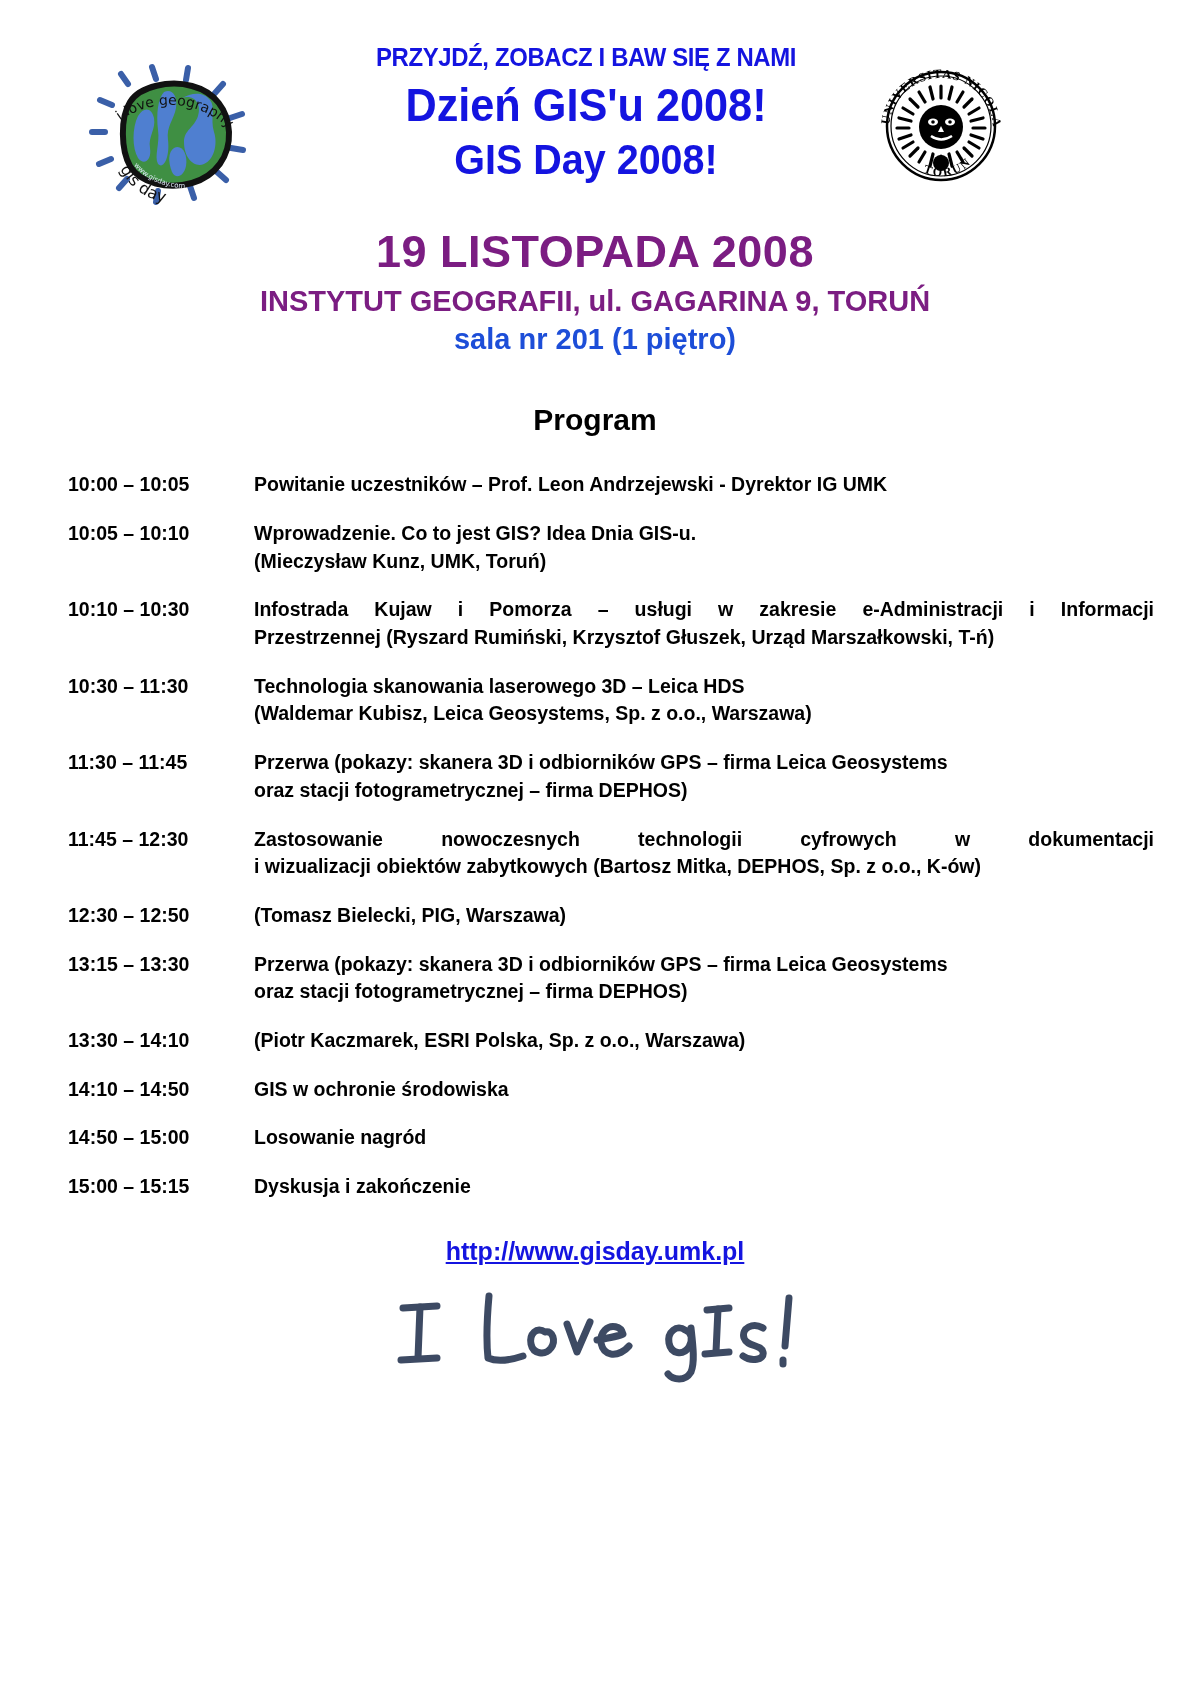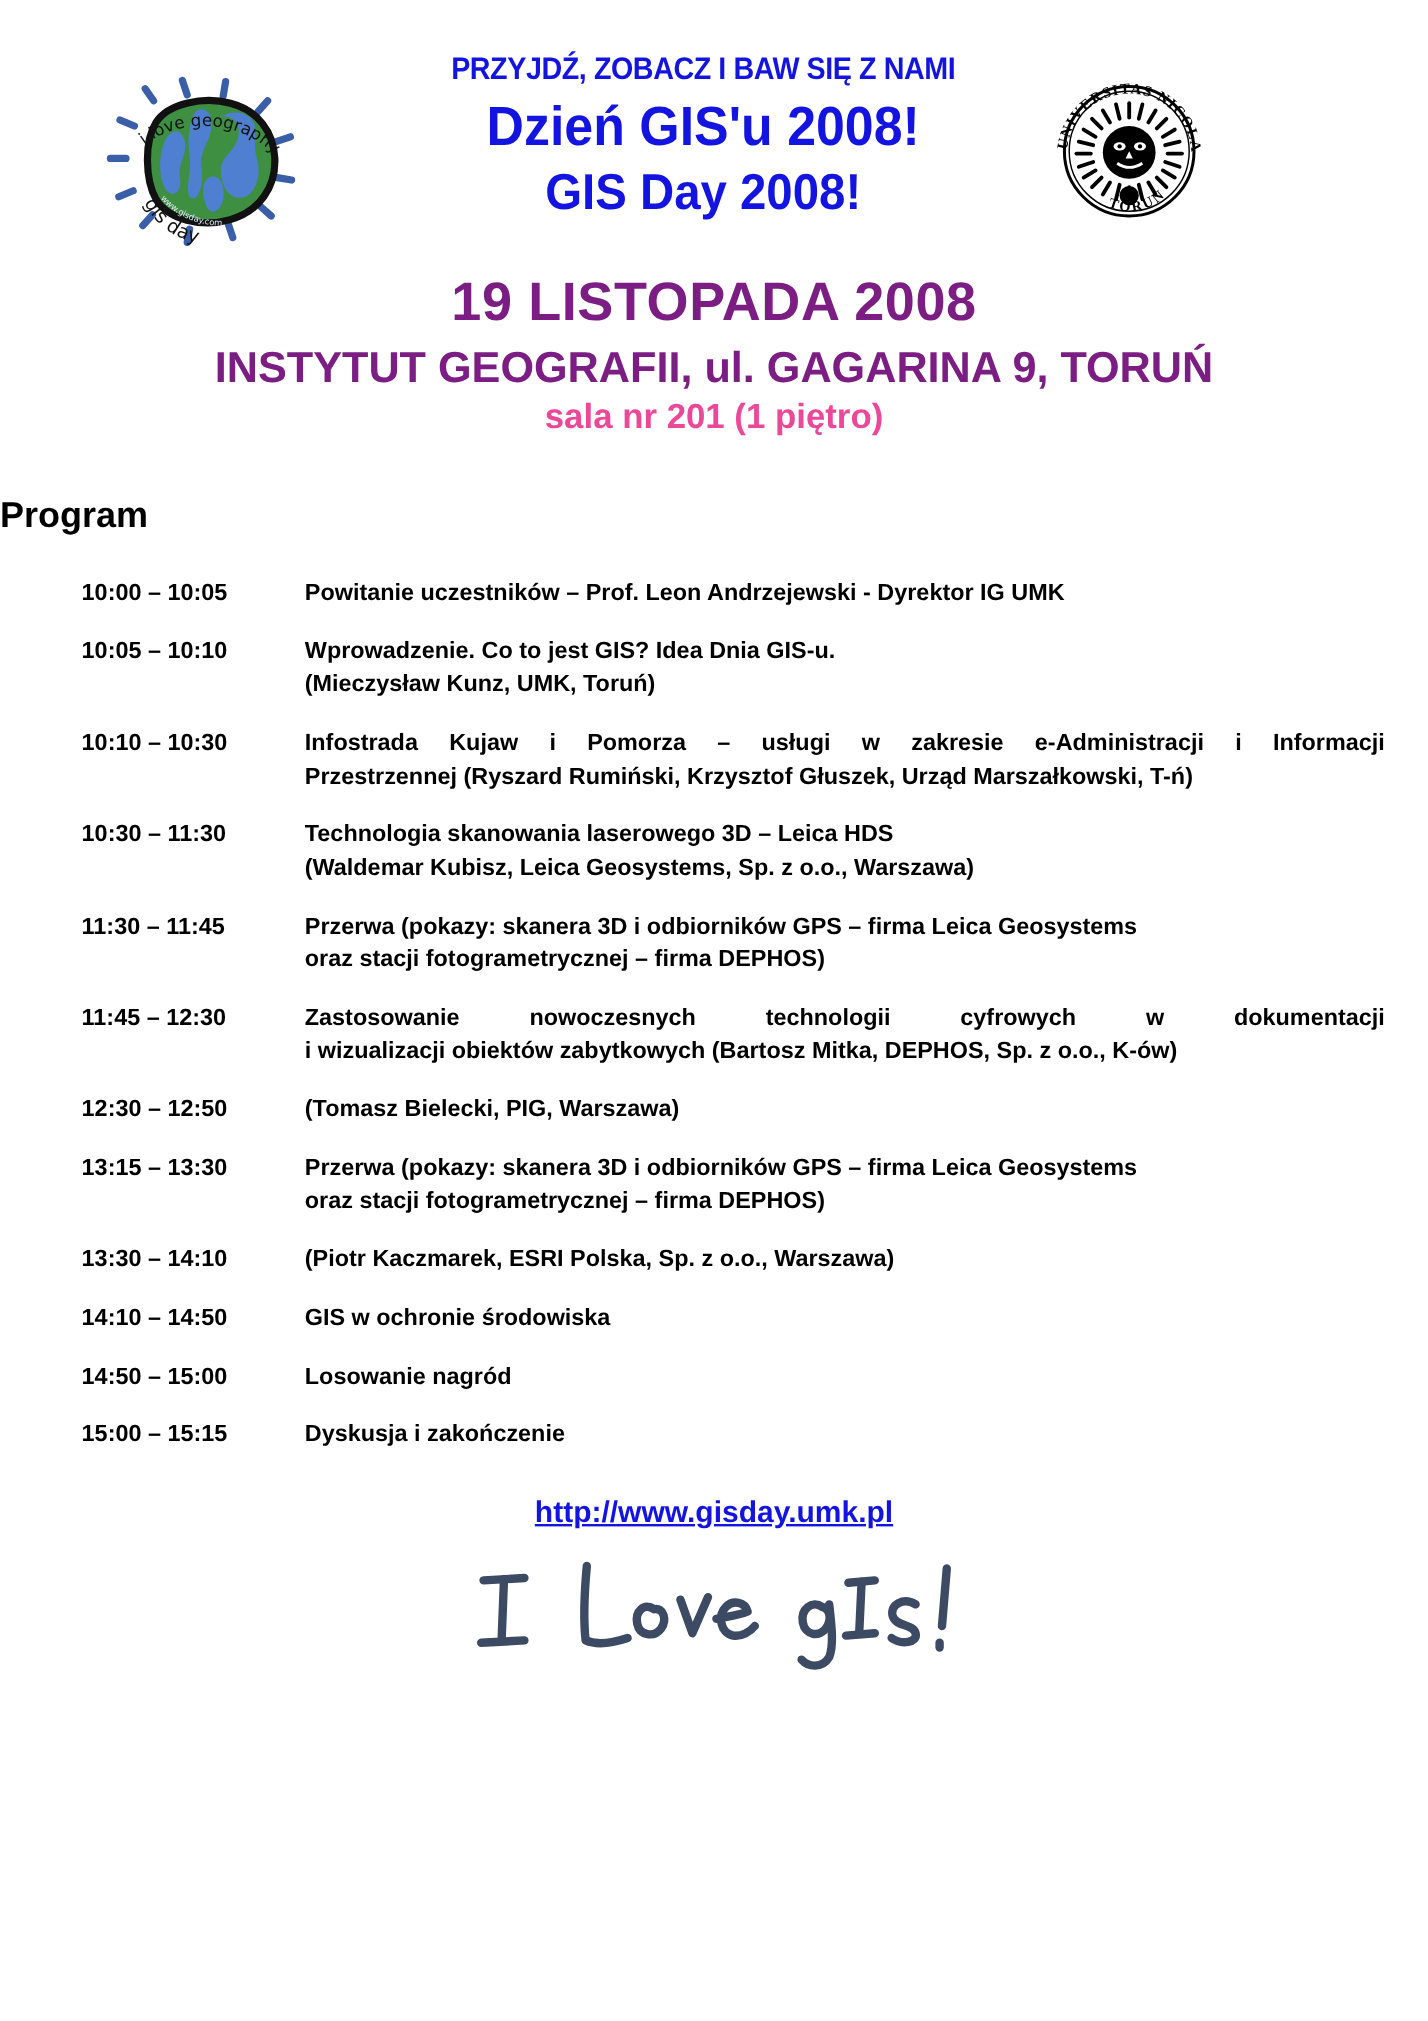--- a/index.html
+++ b/index.html
@@ -76,35 +76,36 @@
     margin-top: 12px;
   }
   .event-date {
     font-size: 45px;
     font-weight: bold;
     color: #7b1d82;
     line-height: 1.1;
     letter-spacing: 0.5px;
   }
   .event-venue {
-    font-size: 36px;
+    font-size: 29px;
     font-weight: bold;
     color: #7b1d82;
     line-height: 1.35;
     margin-top: 5px;
   }
   .event-room {
     font-size: 29px;
     font-weight: bold;
-    color: #ec4899;
+    color: #1d4ed8;
     line-height: 1.3;
   }
 
   
   .program-title {
+    text-align: center;
     font-size: 30px;
     font-weight: bold;
     color: #000;
     margin-top: 45px;
   }
   .schedule {
     margin-top: 34px;
     padding: 0 36px 0 68px;
   }
   .row {

